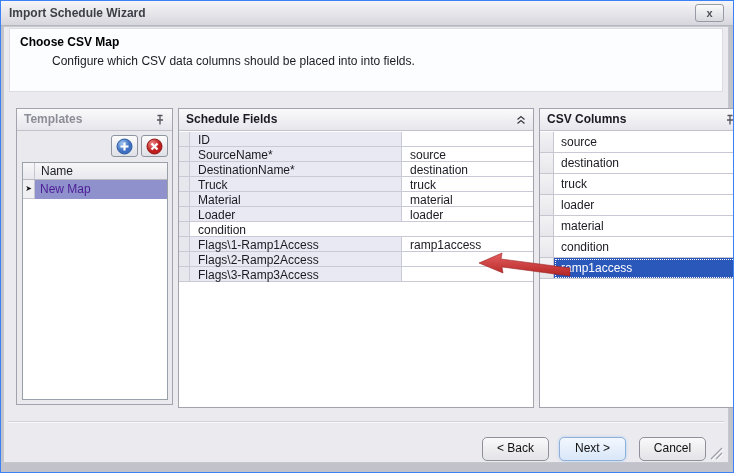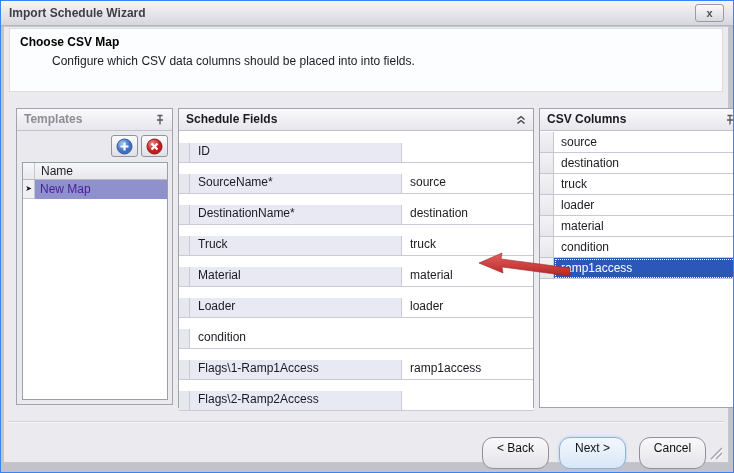--- a/index.html
+++ b/index.html
@@ -51,21 +51,21 @@
   .tpl-name-h { flex: 1; padding-left: 6px; line-height: 16px; color: #1c1c24; }
   .tpl-row { display: flex; height: 19px; }
   .tpl-ind { width: 12px; border-right: 1px solid #c6c6d0; border-bottom: 1px solid #c6c6d0;
     background: #f0f0f3; text-align: center; font-size: 8px; line-height: 18px; color: #111; }
   .tpl-name { flex: 1; padding-left: 5px; line-height: 18px; }
   .tpl-row.selected .tpl-name { background: var(--tpl-sel, #8f91cd); color: #4c1d95; }
 
   
   #schedule-panel { left: 174px; top: 81px; width: 356px; height: 300px; }
   .sf-rows { position: absolute; left: 0; top: 23px; right: 0; bottom: 0; background: #fff; }
-  .sf-row { display: flex; height: 20px; border-bottom: 1px solid #cacad7; margin-top: 11px; }
+  .sf-row { display: flex; height: 15px; border-bottom: 1px solid #cacad7; }
   .sf-ind { width: 11px; background: #e7e7ee; border-right: 1px solid #cacad7; }
   .sf-field { width: 212px; background: #e9e9f3; border-right: 1px solid #cacad7;
     padding-left: 8px; line-height: 16px; }
   .sf-value { flex: 1; background: #fff; padding-left: 8px; line-height: 16px; }
 
   
   #csv-panel { left: 535px; top: 81px; width: 204px; height: 300px; }
   .csv-rows { position: absolute; left: 0; top: 23px; right: 0; bottom: 0; background: #fff; }
   .csv-row { display: flex; height: 21px; }
   .csv-ind { width: 14px; background: linear-gradient(#f3f3f6, #e7e7eb);
@@ -75,22 +75,22 @@
     line-height: 20px; background: #fff; }
   .csv-row.selected .csv-cell { background: var(--csv-sel, #2a57ba); color: #fff;
     outline: 1px dotted #fff; outline-offset: -2px; }
 
   
   #arrow-svg { position: absolute; left: 474px; top: 224px; z-index: 50; }
 
   
   .footer-sep { position: absolute; left: 4px; right: 4px; top: 394px; height: 1px;
     background: #d2d2da; box-shadow: 0 1px 0 #f8f8fa; }
-  .btn { position: absolute; top: 410px; width: 67px; height: 32px;
-    border: 1px solid #8f9099; border-radius: 11px;
+  .btn { position: absolute; top: 410px; width: 67px; height: 24px;
+    border: 1px solid #8f9099; border-radius: 5px;
     background: linear-gradient(#f9f9fa, #e3e3e8);
     text-align: center; line-height: 21px; color: #111; cursor: default; }
   #back-btn { left: 478px; }
   #next-btn { left: 555px; background: linear-gradient(#f2f7fe, #d9e7f8);
     border-color: #8fb0d8; box-shadow: 0 0 3px #aecdf0; }
   #cancel-btn { left: 635px; }
   #resize-grip { position: absolute; right: 4px; bottom: 2px; }
 </style>
 </head>
 <body>
@@ -203,20 +203,25 @@
           <div class="sf-row">
             <div class="sf-ind"></div>
             <div class="sf-field">Flags\1-Ramp1Access</div>
             <div class="sf-value">ramp1access</div>
           </div>
           <div class="sf-row">
             <div class="sf-ind"></div>
             <div class="sf-field">Flags\2-Ramp2Access</div>
             <div class="sf-value"></div>
           </div>
+          <div class="sf-row">
+            <div class="sf-ind"></div>
+            <div class="sf-field">Flags\3-Ramp3Access</div>
+            <div class="sf-value"></div>
+          </div>
         </div>
     </div>
 
     <div class="panel" id="csv-panel">
       <div class="panel-header">
         <span>CSV Columns</span>
         <svg class="hdr-icon" viewBox="0 0 12 12">
           <path d="M3.5 1.5 h5 M6 1.5 v4.5 M3 6 h6 M6 6 v4.5" stroke="#55565e" stroke-width="1.3" fill="none"></path>
         </svg>
       </div>

